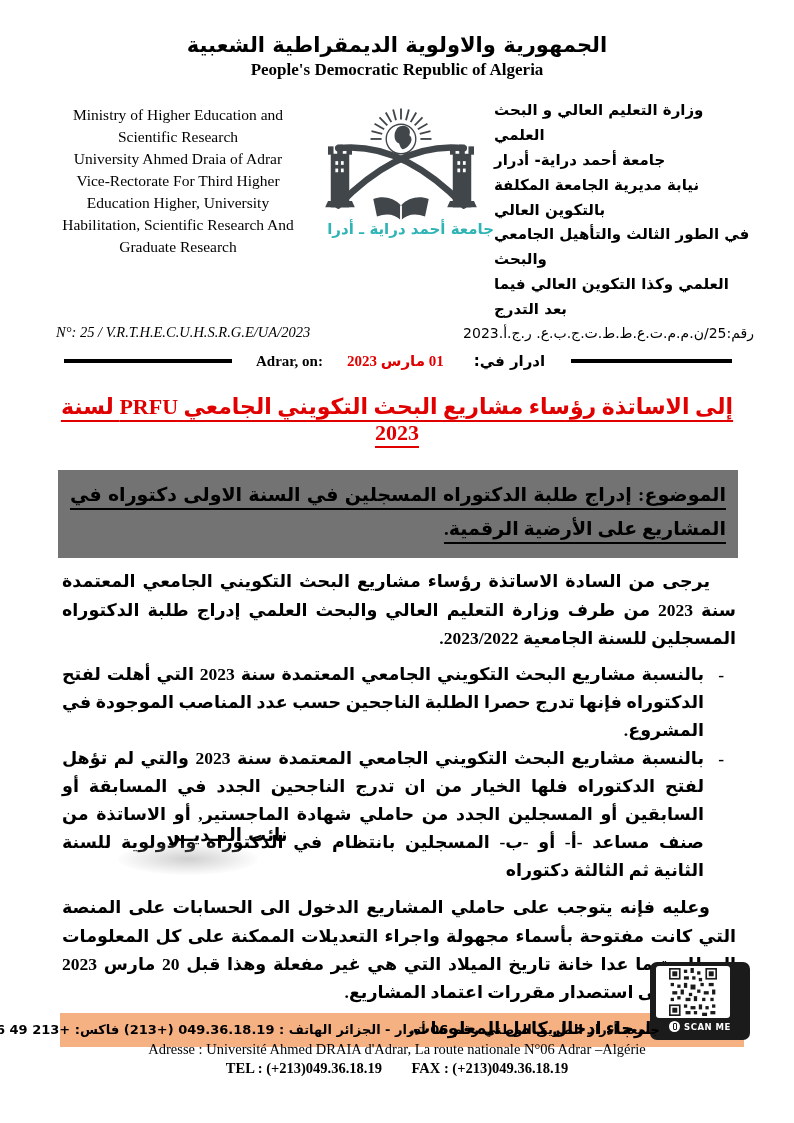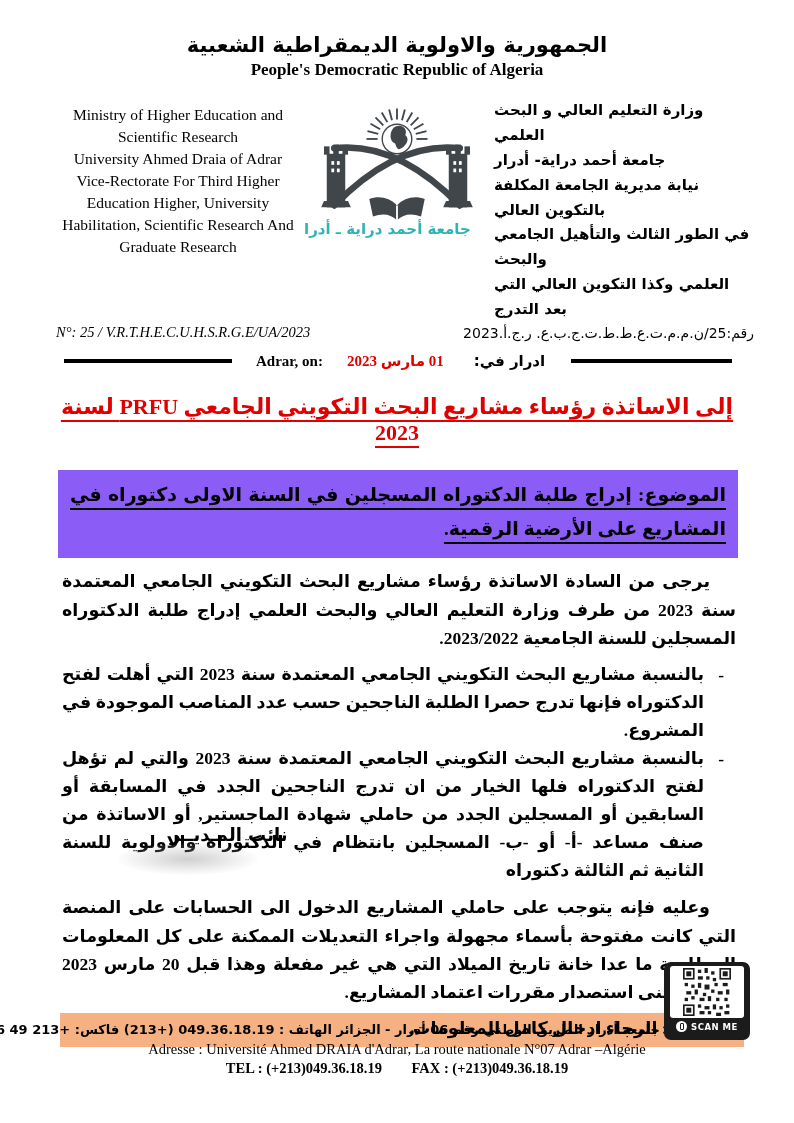--- a/index.html
+++ b/index.html
@@ -11,21 +11,21 @@
   }
   
   .country-ar { margin-top:33px; text-align:center; direction:rtl;
     font-size:21px; font-weight:bold; }
   .country-en { margin-top:3px; text-align:center;
     font-family:"Liberation Serif", serif; font-weight:bold; font-size:17px; }
   
   .header-row { display:flex; margin:16px 44px 0 52px; }
   .col-left { width:252px; text-align:center; padding-top:8px;
     font-family:"Liberation Serif", serif; font-size:15.5px; line-height:1.42; }
-  .col-logo { flex:1; display:flex; flex-direction:column; align-items:flex-start; padding-top:6px; }
+  .col-logo { flex:1; display:flex; flex-direction:column; align-items:flex-end; padding-top:6px; }
   .logo-caption { margin-top:-4px; font-weight:bold; font-size:15px; direction:rtl; letter-spacing:.5px; }
   .col-right { width:256px; text-align:left; direction:rtl; padding-top:2px;
     font-size:15px; font-weight:bold; line-height:1.66; }
   .ref-row { display:flex; justify-content:space-between; align-items:flex-end;
     margin:2px 40px 0 56px; white-space:nowrap; }
   .ref-en { font-family:"Liberation Serif", serif; font-style:italic; font-weight:normal; font-size:14.5px; }
   .ref-ar { direction:rtl; font-weight:normal; font-size:14px; }
   
   .date-row { display:flex; align-items:center; margin:11px 62px 0 64px;gap:16px; }
   .rule { height:4px; background:#000; }
@@ -57,21 +57,21 @@
   .note-bar { margin:6px 50px 0 60px; padding:5px 12px 8px; direction:rtl;
     font-size:17.5px; font-weight:bold;
     font-family:"Liberation Serif","DejaVu Sans",serif; }
   
   .sig-smudge { position:absolute; left:118px; top:843px; width:140px; height:32px;
     background:radial-gradient(ellipse at center, rgba(150,150,150,.45), rgba(200,200,200,.15) 60%, transparent 75%);
     border-radius:50%; }
   .signature { position:absolute; left:170px; top:824px; direction:rtl;
     font-size:18px; font-weight:bold; }
   
-  .qr-card { position:absolute; top:962px; right:44px; width:86px; height:78px;
+  .qr-card { position:absolute; top:962px; right:44px; width:100px; height:78px;
     background:#1b1b1b; border-radius:7px; padding:4px 6px; }
   .qr-white { background:#fff; border-radius:3px; width:74px; height:52px;
     display:flex; align-items:center; justify-content:center; }
   .qr-scanrow { display:flex; align-items:center; justify-content:center; gap:4px; margin-top:3px; }
   .qr-scanrow .phone-ic { width:11px; height:11px; border-radius:50%; background:#fff;
     display:flex; align-items:center; justify-content:center; }
   .qr-scanrow .phone-ic i { display:block; width:4px; height:7px; border:1px solid #1b1b1b; border-radius:1px; }
   .qr-scanrow .scan-label { color:#fff; font-size:8.5px; font-weight:bold; letter-spacing:.5px;
     font-family:"DejaVu Sans",sans-serif; }
   
@@ -153,42 +153,42 @@
         <line x1="100" y1="112" x2="100" y2="128" stroke="#ffffff" stroke-width="2"></line>
       </svg>
       <div class="logo-caption" style="color:#2fb4b6;">جامعة أحمد دراية ـ أدرا</div>
     </div>
 
     <div class="col-right" dir="rtl">
       <div>وزارة التعليم العالي و البحث العلمي</div>
       <div>جامعة أحمد دراية- أدرار</div>
       <div>نيابة مديرية الجامعة المكلفة بالتكوين العالي</div>
       <div>في الطور الثالث والتأهيل الجامعي والبحث</div>
-      <div>العلمي وكذا التكوين العالي التي بعد التدرج</div>
+      <div>العلمي وكذا التكوين العالي فيما بعد التدرج</div>
     </div>
   </div>
 
   <div class="ref-row">
     <div class="ref-en">N°:  25 / V.R.T.H.E.C.U.H.S.R.G.E/UA/2023</div>
     <div class="ref-ar" dir="rtl">رقم:25/ن.م.م.ت.ع.ط.ط.ت.ج.ب.ع. ر.ج.أ.2023</div>
   </div>
 
   <div class="date-row">
     <span class="rule rule-left"></span>
     <span class="date-en">Adrar, on:</span>
     <span class="date-val" dir="rtl" style="color:#e10000;">01 مارس 2023</span>
     <span class="date-ar" dir="rtl">ادرار في:</span>
     <span class="rule rule-right"></span>
   </div>
 
   <div class="doc-title">
     <span style="color:#e10000;">إلى الاساتذة رؤساء مشاريع البحث التكويني الجامعي PRFU لسنة 2023</span>
   </div>
 
-  <div class="subject" style="background:#8b5cf6;">
+  <div class="subject" style="background:#737373;">
     <span>الموضوع: إدراج طلبة الدكتوراه المسجلين في السنة الاولى دكتوراه في المشاريع على الأرضية الرقمية.</span>
   </div>
 
   <p class="para" dir="rtl">يرجى من السادة الاساتذة رؤساء مشاريع البحث التكويني الجامعي المعتمدة سنة 2023 من طرف وزارة التعليم العالي والبحث العلمي إدراج طلبة الدكتوراه المسجلين  للسنة الجامعية 2023/2022.</p>
 
   <ul class="bullets">
     <li><span>بالنسبة مشاريع البحث التكويني الجامعي المعتمدة سنة 2023 التي أهلت لفتح الدكتوراه فإنها تدرج حصرا الطلبة الناجحين حسب عدد المناصب الموجودة في المشروع.</span></li>
     <li><span>بالنسبة مشاريع البحث التكويني الجامعي المعتمدة سنة 2023  والتي لم تؤهل لفتح الدكتوراه فلها الخيار من ان تدرج الناجحين الجدد في المسابقة أو السابقين أو المسجلين الجدد من حاملي شهادة الماجستير, أو الاساتذة من صنف مساعد -أ- أو -ب- المسجلين بانتظام في الدكتوراه والاولوية للسنة الثانية ثم الثالثة دكتوراه</span></li>
   </ul>
 
@@ -252,21 +252,21 @@
     <div class="qr-scanrow">
       <span class="phone-ic">
           <i></i>
         </span>
       <span class="scan-label">SCAN ME</span>
     </div>
   </div>
 
   <div class="footer">
     <div class="f-ar" dir="rtl">جامعة أدرار الطريق الوطني رقم 06 أدرار - الجزائر   الهاتف : 049.36.18.19 (+213)      فاكس: +213 49 36 18 19</div>
-    <div class="f-fr">Adresse : Université Ahmed DRAIA d'Adrar, La route nationale N°07  Adrar –Algérie</div>
+    <div class="f-fr">Adresse : Université Ahmed DRAIA d'Adrar, La route nationale N°06  Adrar –Algérie</div>
     <div class="f-tel">
       <b>TEL :</b>
       <span class="num">(+213)049.36.18.19</span>
       <b>FAX :</b>
       <span class="num">(+213)049.36.18.19</span>
     </div>
   </div>
 
 </div>
 

